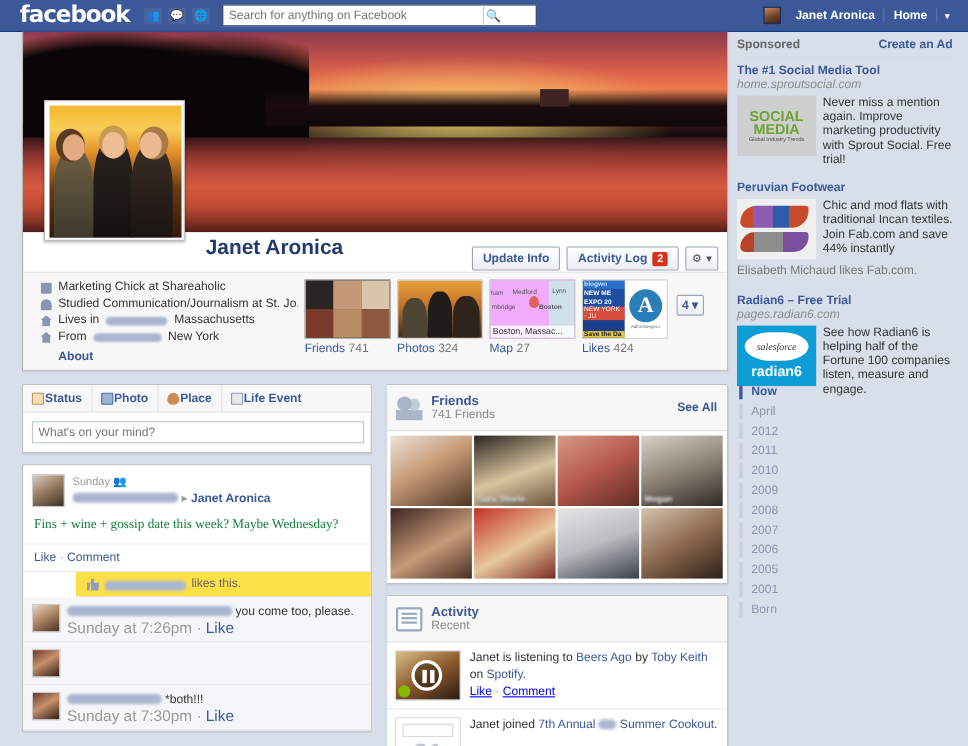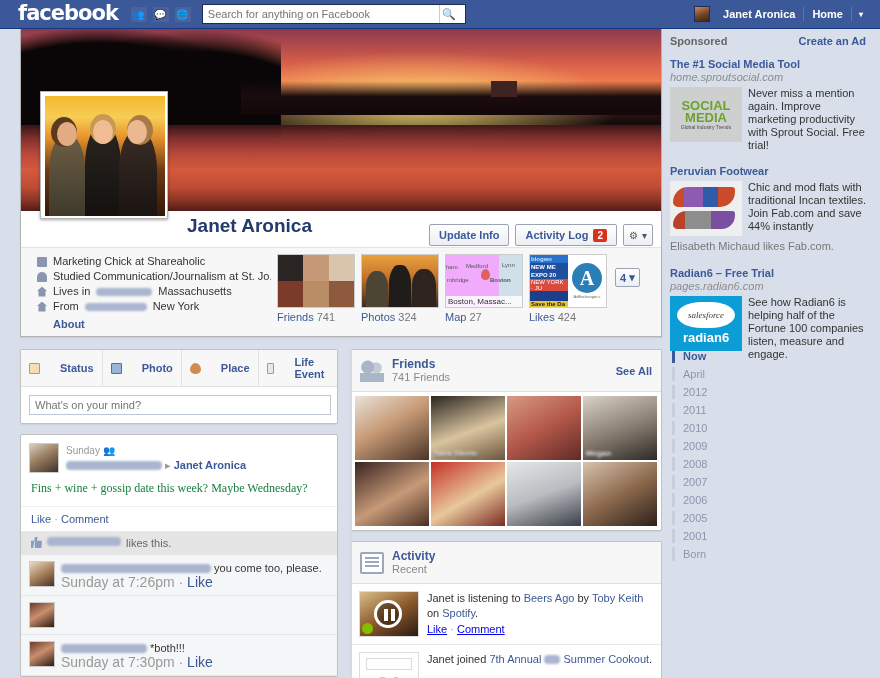--- a/index.html
+++ b/index.html
@@ -33,21 +33,21 @@
     border: 1px solid #3b5998;
     border-radius: 2px;
     display: flex; align-items: center; justify-content: center;
     color: #8fa5d4; font-size: 10px;
   }
   .searchwrap {
     margin-left: 10px; position: relative;
     width: 258px; height: 20px;
   }
   .searchbox {
-    width: 264px; height: 20px;
+    width: 286px; height: 20px;
     background: #fff; border: 1px solid #1d2a5b;
     font-size: 11px; color: #555; padding: 0 22px 0 5px;
     font-family: "Liberation Sans", sans-serif;
     line-height: 18px;
   }
   .search-icon {
     position: absolute; right: 1px; top: 1px;
     width: 20px; height: 18px;
     border-left: 1px solid #ccc;
     display: flex; align-items: center; justify-content: center;
@@ -225,21 +225,21 @@
 
   .card {
     background:#fff; border:1px solid #c1c1c1; border-radius:2px;
     box-shadow:0 1px 1px rgba(0,0,0,.06); margin-bottom:10px;
   }
 
   
   .composer-tabs { display:flex; border-bottom:1px solid #e0e0e0; background:#f7f7f7; }
   .ctab {
     padding:6px 8px; font-size:11px; font-weight:bold; color:#3b5998;
-    display:flex; align-items:center; gap:20px; border-right:1px solid #e3e3e3; cursor:pointer;
+    display:flex; align-items:center; gap:1px; border-right:1px solid #e3e3e3; cursor:pointer;
   }
   .ctab:last-child { border-right:none; }
   .cico { width:11px; height:11px; border-radius:1px; }
   .cico.status { background:#f5deb3; border:1px solid #b79a5e; }
   .cico.photo { background:#9ab4d8; border:1px solid #4f6f9e; }
   .cico.place { background:#cf8c52; border-radius:50% 50% 50% 50%/60% 60% 40% 40%; }
   .cico.life { background:#e8e8e8; border:1px solid #8d9bb5; }
   .comp-input {
     margin:8px; width:302px; height:20px; border:1px solid #bdc7d8;
     font-size:11px; color:#777; padding:0 5px;
@@ -252,21 +252,21 @@
   .av.a1 { background:linear-gradient(150deg,#d8cfc2,#9a7f63 45%,#3e3128); }
   .av.a2 { background:linear-gradient(150deg,#e8d9c8,#b08a66 45%,#4a3224); }
   .av.a3 { background:linear-gradient(150deg,#6b3a2a,#c9906d 45%,#2d1a14); }
   .post-meta { font-size:11px; line-height:14px; }
   .uname { color:#3b5998; font-weight:bold; text-decoration:none; }
   .tstamp { color:#999; font-size:10px; }
   .blurname { display:inline-block; height:9px; background:#aab6d0; border-radius:4px; filter:blur(1.3px); vertical-align:-1px; }
   .post-body { padding:2px 0 10px 10px; font-size:12px; color:#15803d; border-bottom:1px solid #eee;font-family:Liberation Serif, serif; }
   .post-actions { padding:6px 10px; font-size:11px; border-bottom:1px solid #e9e9e9; }
   .post-actions a { color:#3b5998; text-decoration:none; }
-  .likes-row { background:#e5e5e5; padding:5px 10px; font-size:11px; color:#666; display:flex; align-items:flex-start; gap:5px; border-bottom:1px solid #e4e6eb; }
+  .likes-row { background:#fde047; padding:5px 10px; font-size:11px; color:#666; display:flex; align-items:flex-end; gap:5px; border-bottom:1px solid #e4e6eb;margin-left:48px; }
   .thumbup { width:11px; height:11px; background:#8b9dc3; clip-path: polygon(35% 0,60% 0,55% 35%,100% 35%,95% 100%,35% 100%,35% 35%,0 35%,0 100%,20% 100%); }
   .cmt { display:flex; gap:6px; padding:6px 8px; background:#f5f6f7; border-bottom:1px solid #e4e6eb; }
   .cmt .av { width:26px; height:26px; }
   .cmt-body { font-size:11px; line-height:14px; color:#333; flex:1; }
   .cmt-time { font-size:14px; color:#999; }
   .cmt-time a { color:#3b5998; text-decoration:none; }
 
   
   .card-head { display:flex; align-items:center; gap:8px; padding:7px 9px; background:#f7f7f7; border-bottom:1px solid #e0e0e0; }
   .head-ico { width:24px; height:22px; flex:none; }

